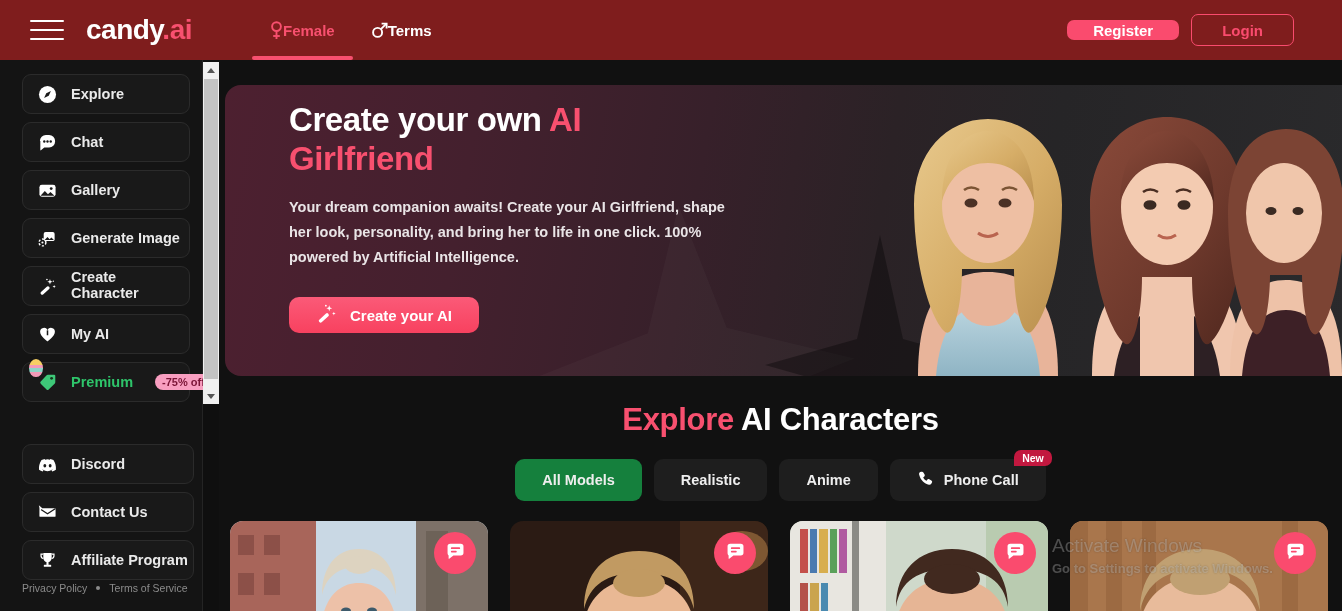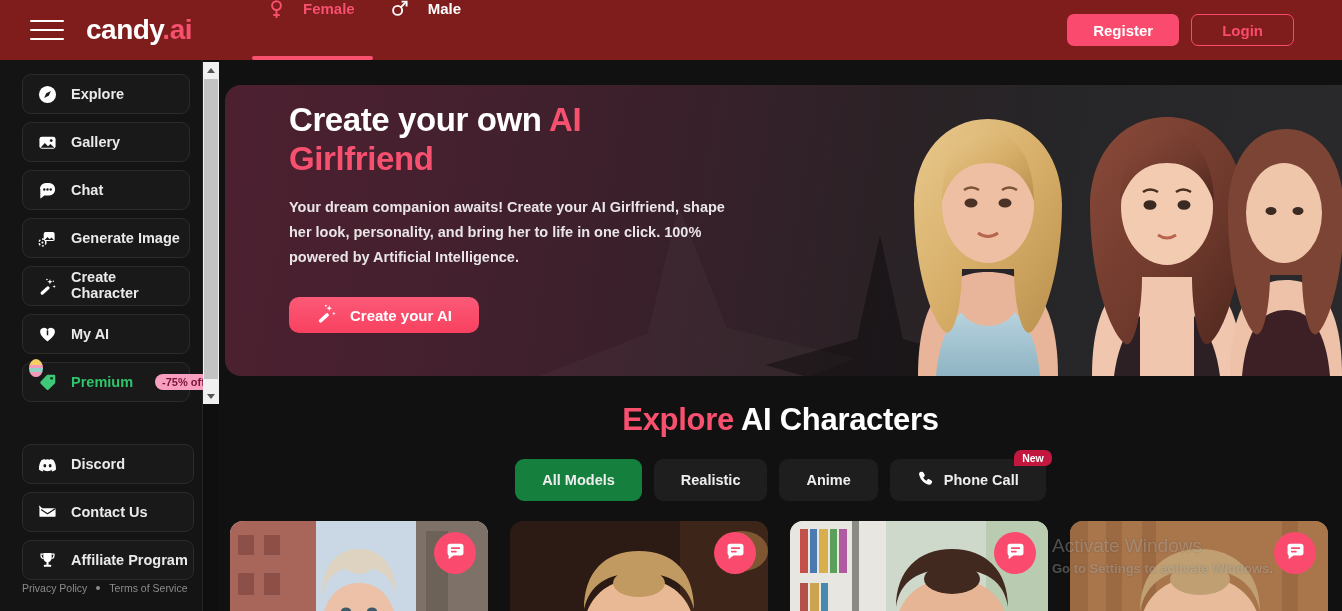--- a/index.html
+++ b/index.html
@@ -27,39 +27,39 @@
   .hamburger span { display:block; height:2px; background:#fff; border-radius:2px; }
 
   .logo {
     margin-left:22px; font-size:28px; font-weight:700; letter-spacing:-0.5px;
     cursor:pointer; white-space:nowrap;
   }
   .logo .dotai { color:#f8506f; }
 
   .gendernav { display:flex; align-items:center; margin-left:60px; height:60px; }
   .gender-tab {
-    display:flex; gap:20px;
+    display:flex; align-items:center; gap:0;
     height:60px; padding:0 18px;
     font-size:15px; font-weight:700; cursor:pointer;
     position:relative; color:#fff;
   }
   .gender-tab.active { color:#f8506f; }
   .gender-tab.active::after {
     content:""; position:absolute; left:0; right:0; bottom:0;
     height:4px; background:#f8506f; border-radius:2px;
   }
   .gender-tab svg { display:block; }
 
   .topright {
     margin-left:auto; margin-right:48px; display:flex; align-items:center; gap:12px;
   }
   .btn-register {
     background:#fa4b6e; color:#fff; border:none;
     font-family:inherit; font-size:15px; font-weight:700;
-    padding:0 26px; height:32px; border-radius:7px; cursor:pointer;
+    padding:0 26px; height:20px; border-radius:7px; cursor:pointer;
   }
   .btn-login {
     background:transparent; color:#fa4b6e; border:1px solid #fa4b6e;
     font-family:inherit; font-size:15px; font-weight:700;
     padding:0 30px; height:32px; border-radius:7px; cursor:pointer;
   }
 
   
   .sidebar {
     position:absolute; top:60px; left:0; width:203px; height:551px;
@@ -255,21 +255,21 @@
         <span>Female</span>
       </div>
       <div class="gender-tab">
         <span>
           <svg width="17" height="17" viewBox="0 0 17 17">
             <circle cx="6.6" cy="10.4" r="4.5" fill="none" stroke="#ffffff" stroke-width="1.9"></circle>
             <line x1="10.2" y1="6.8" x2="15.4" y2="1.6" stroke="#ffffff" stroke-width="1.9"></line>
             <polyline points="10.6,1.6 15.6,1.6 15.6,6.6" fill="none" stroke="#ffffff" stroke-width="1.9"></polyline>
           </svg>
         </span>
-        <span>Male</span>
+        <span>Terms</span>
       </div>
     </div>
 
     <div class="topright">
       <button class="btn-register">Register</button>
       <button class="btn-login">Login</button>
     </div>
   </div>
 
   <div class="sidebar">
@@ -278,43 +278,43 @@
       <div class="nav-list">
 
         <div class="nav-item">
           <span class="ico">
             <svg width="19" height="19" viewBox="0 0 20 20">
               <circle cx="10" cy="10" r="9" fill="#ffffff"></circle>
               <polygon points="13.6,6.4 8.7,8.7 6.4,13.6 11.3,11.3" fill="#1a1a1a"></polygon>
             </svg>
           </span>
           <span class="lbl">Explore</span>
-        </div>
-
-        <div class="nav-item">
-          <span class="ico">
-            <svg width="19" height="19" viewBox="0 0 20 20">
-              <rect x="1.5" y="4" width="17" height="12.5" rx="2.6" fill="#ffffff"></rect>
-              <path d="M2.6 15.6l4.6-5.1 3.3 3.4 2.6-2.3 4.3 4" fill="#1a1a1a"></path>
-              <circle cx="13.9" cy="8" r="1.5" fill="#1a1a1a"></circle>
-            </svg>
-          </span>
-          <span class="lbl">Gallery</span>
         </div>
 
         <div class="nav-item">
           <span class="ico">
             <svg width="19" height="19" viewBox="0 0 20 20">
               <path d="M2 8.3A6.3 6.3 0 0 1 8.3 2h3.4A6.3 6.3 0 0 1 18 8.3v.6a6.3 6.3 0 0 1-6.3 6.3H6.6L3.1 18.2a.4.4 0 0 1-.66-.3V8.3z" fill="#ffffff"></path>
               <circle cx="6.6" cy="9" r="1.25" fill="#1a1a1a"></circle>
               <circle cx="10" cy="9" r="1.25" fill="#1a1a1a"></circle>
               <circle cx="13.4" cy="9" r="1.25" fill="#1a1a1a"></circle>
             </svg>
           </span>
           <span class="lbl">Chat</span>
+        </div>
+
+        <div class="nav-item">
+          <span class="ico">
+            <svg width="19" height="19" viewBox="0 0 20 20">
+              <rect x="1.5" y="4" width="17" height="12.5" rx="2.6" fill="#ffffff"></rect>
+              <path d="M2.6 15.6l4.6-5.1 3.3 3.4 2.6-2.3 4.3 4" fill="#1a1a1a"></path>
+              <circle cx="13.9" cy="8" r="1.5" fill="#1a1a1a"></circle>
+            </svg>
+          </span>
+          <span class="lbl">Gallery</span>
         </div>
 
         <div class="nav-item">
           <span class="ico">
             <svg width="19" height="19" viewBox="0 0 20 20">
               <rect x="6" y="3.2" width="11.5" height="9.5" rx="2" fill="#ffffff"></rect>
               <path d="M7 11.6l3-3.2 2.2 2.3 1.9-1.7 2.6 2.6" fill="#1a1a1a"></path>
               <circle cx="4.7" cy="14.2" r="3.6" fill="none" stroke="#ffffff" stroke-width="1.5" stroke-dasharray="2.2 1.8"></circle>
               <circle cx="4.7" cy="14.2" r="1.1" fill="#ffffff"></circle>
             </svg>

